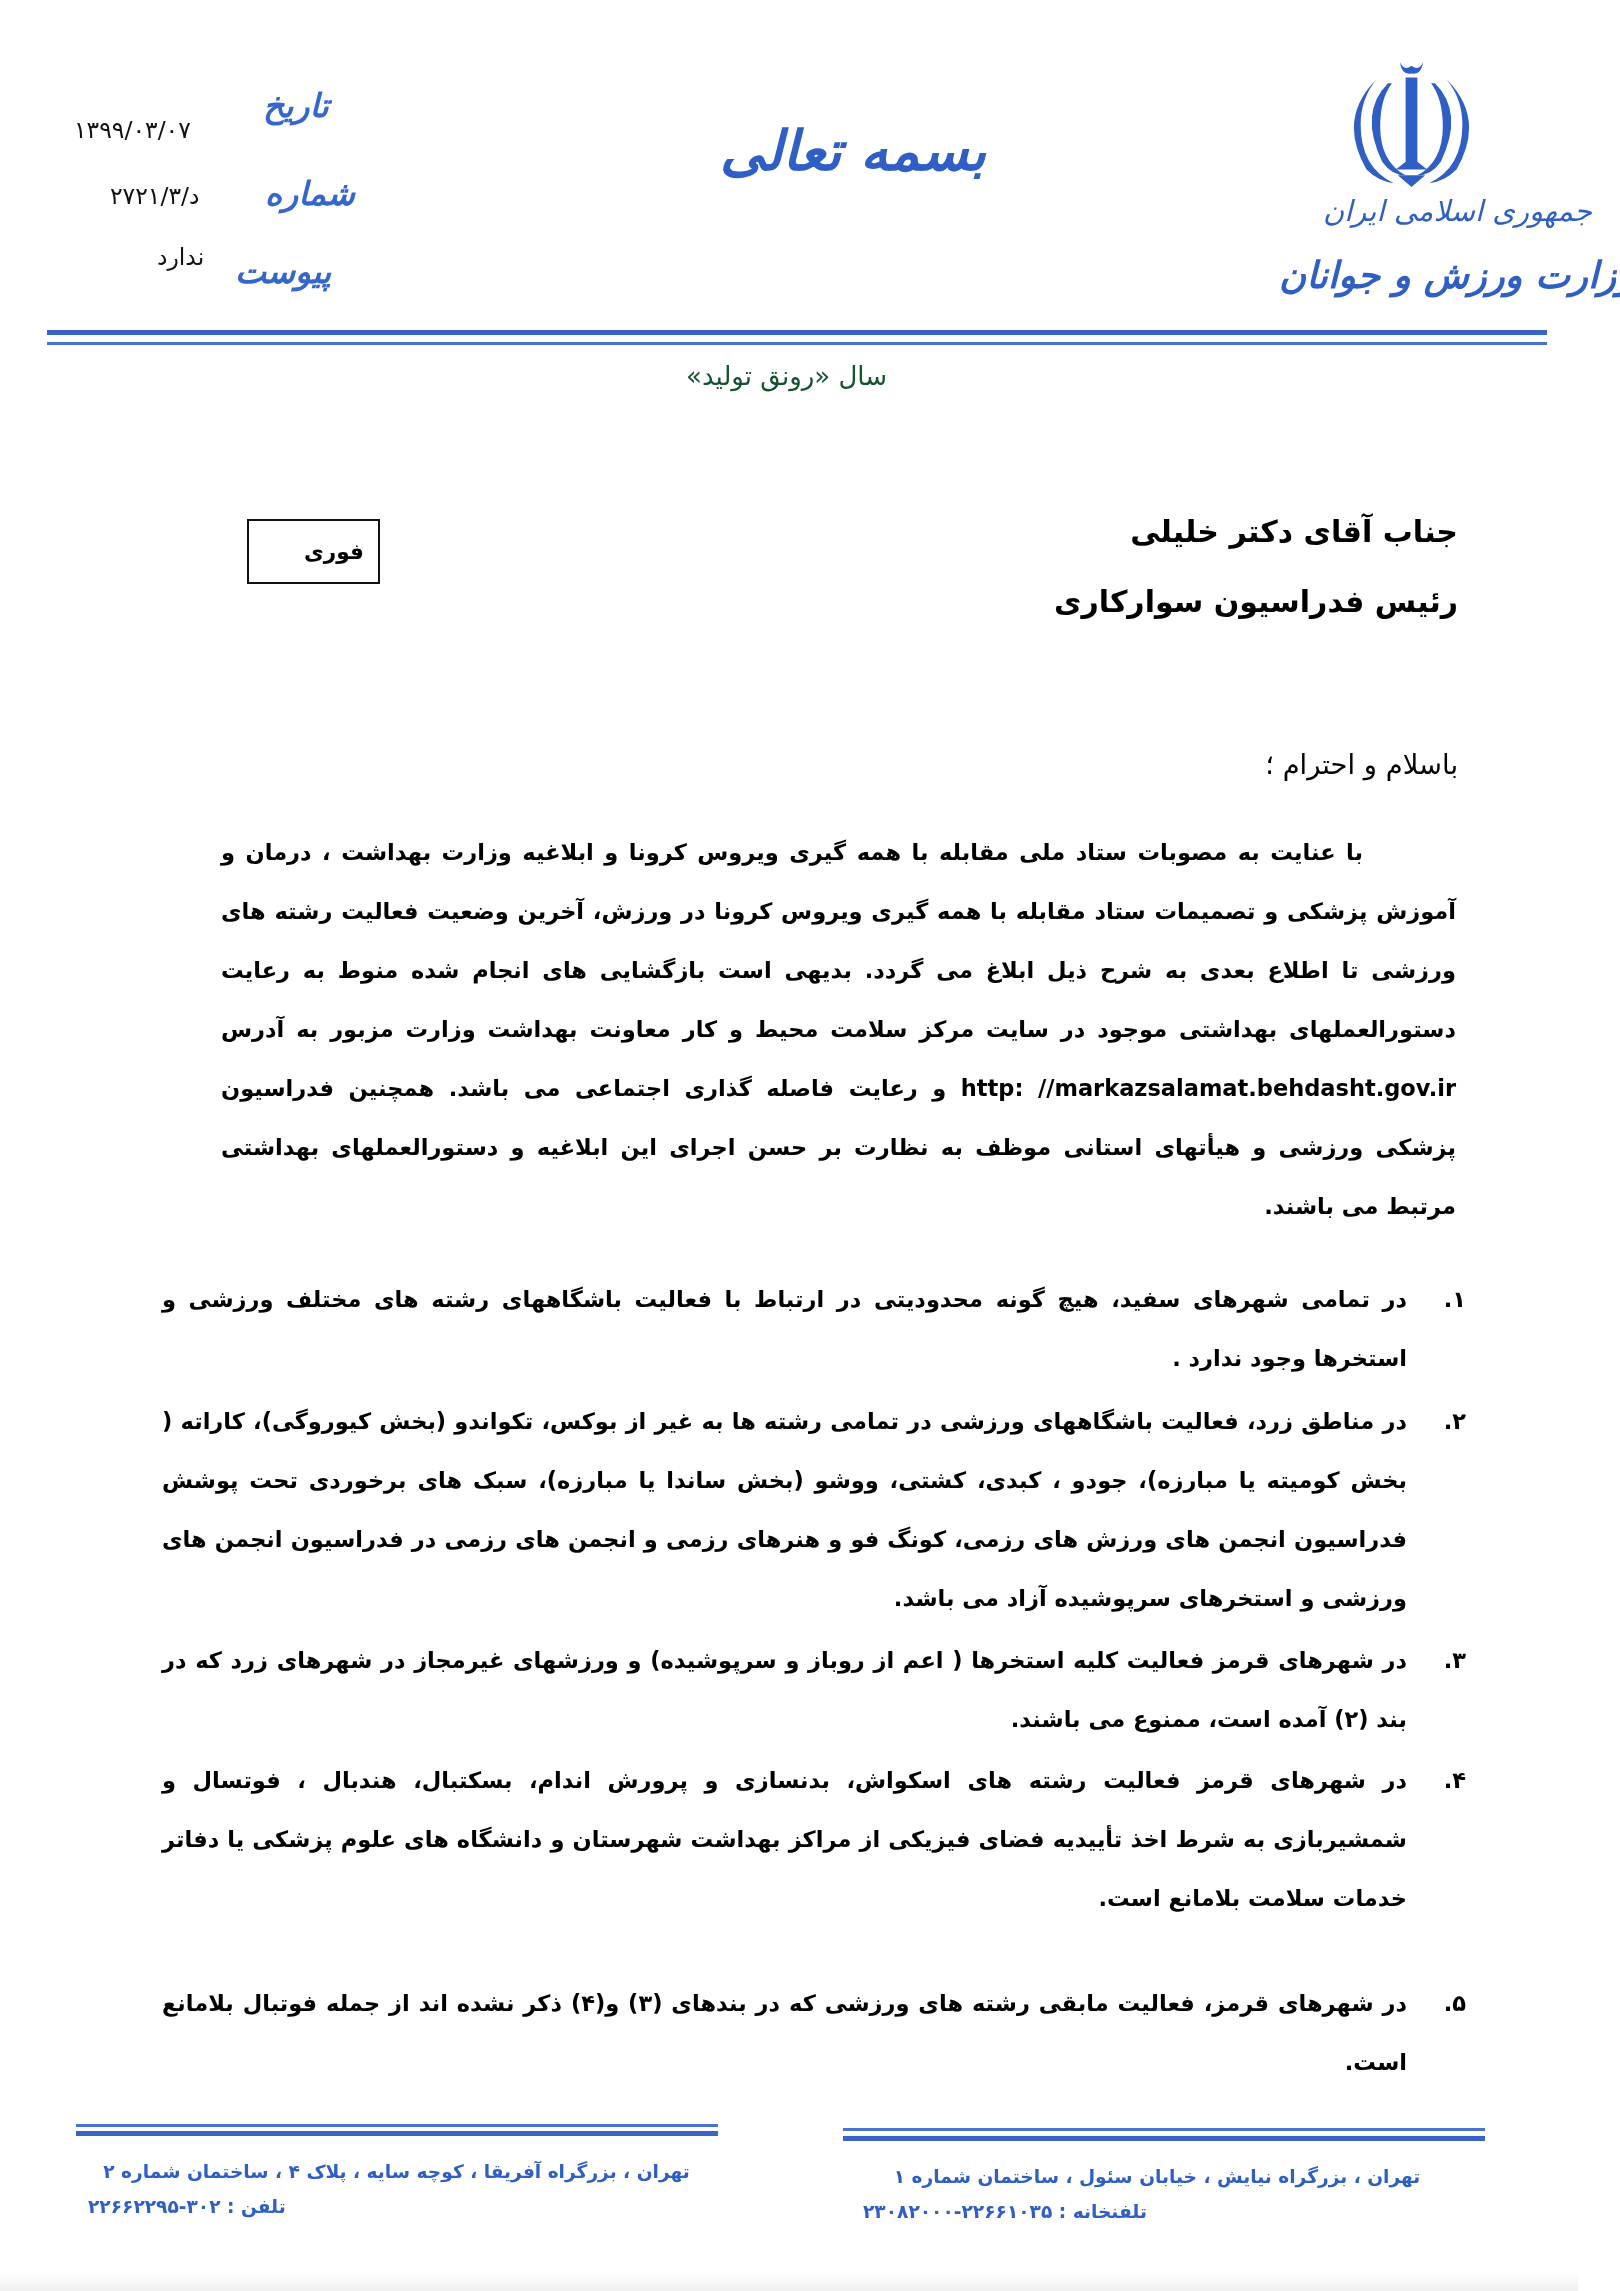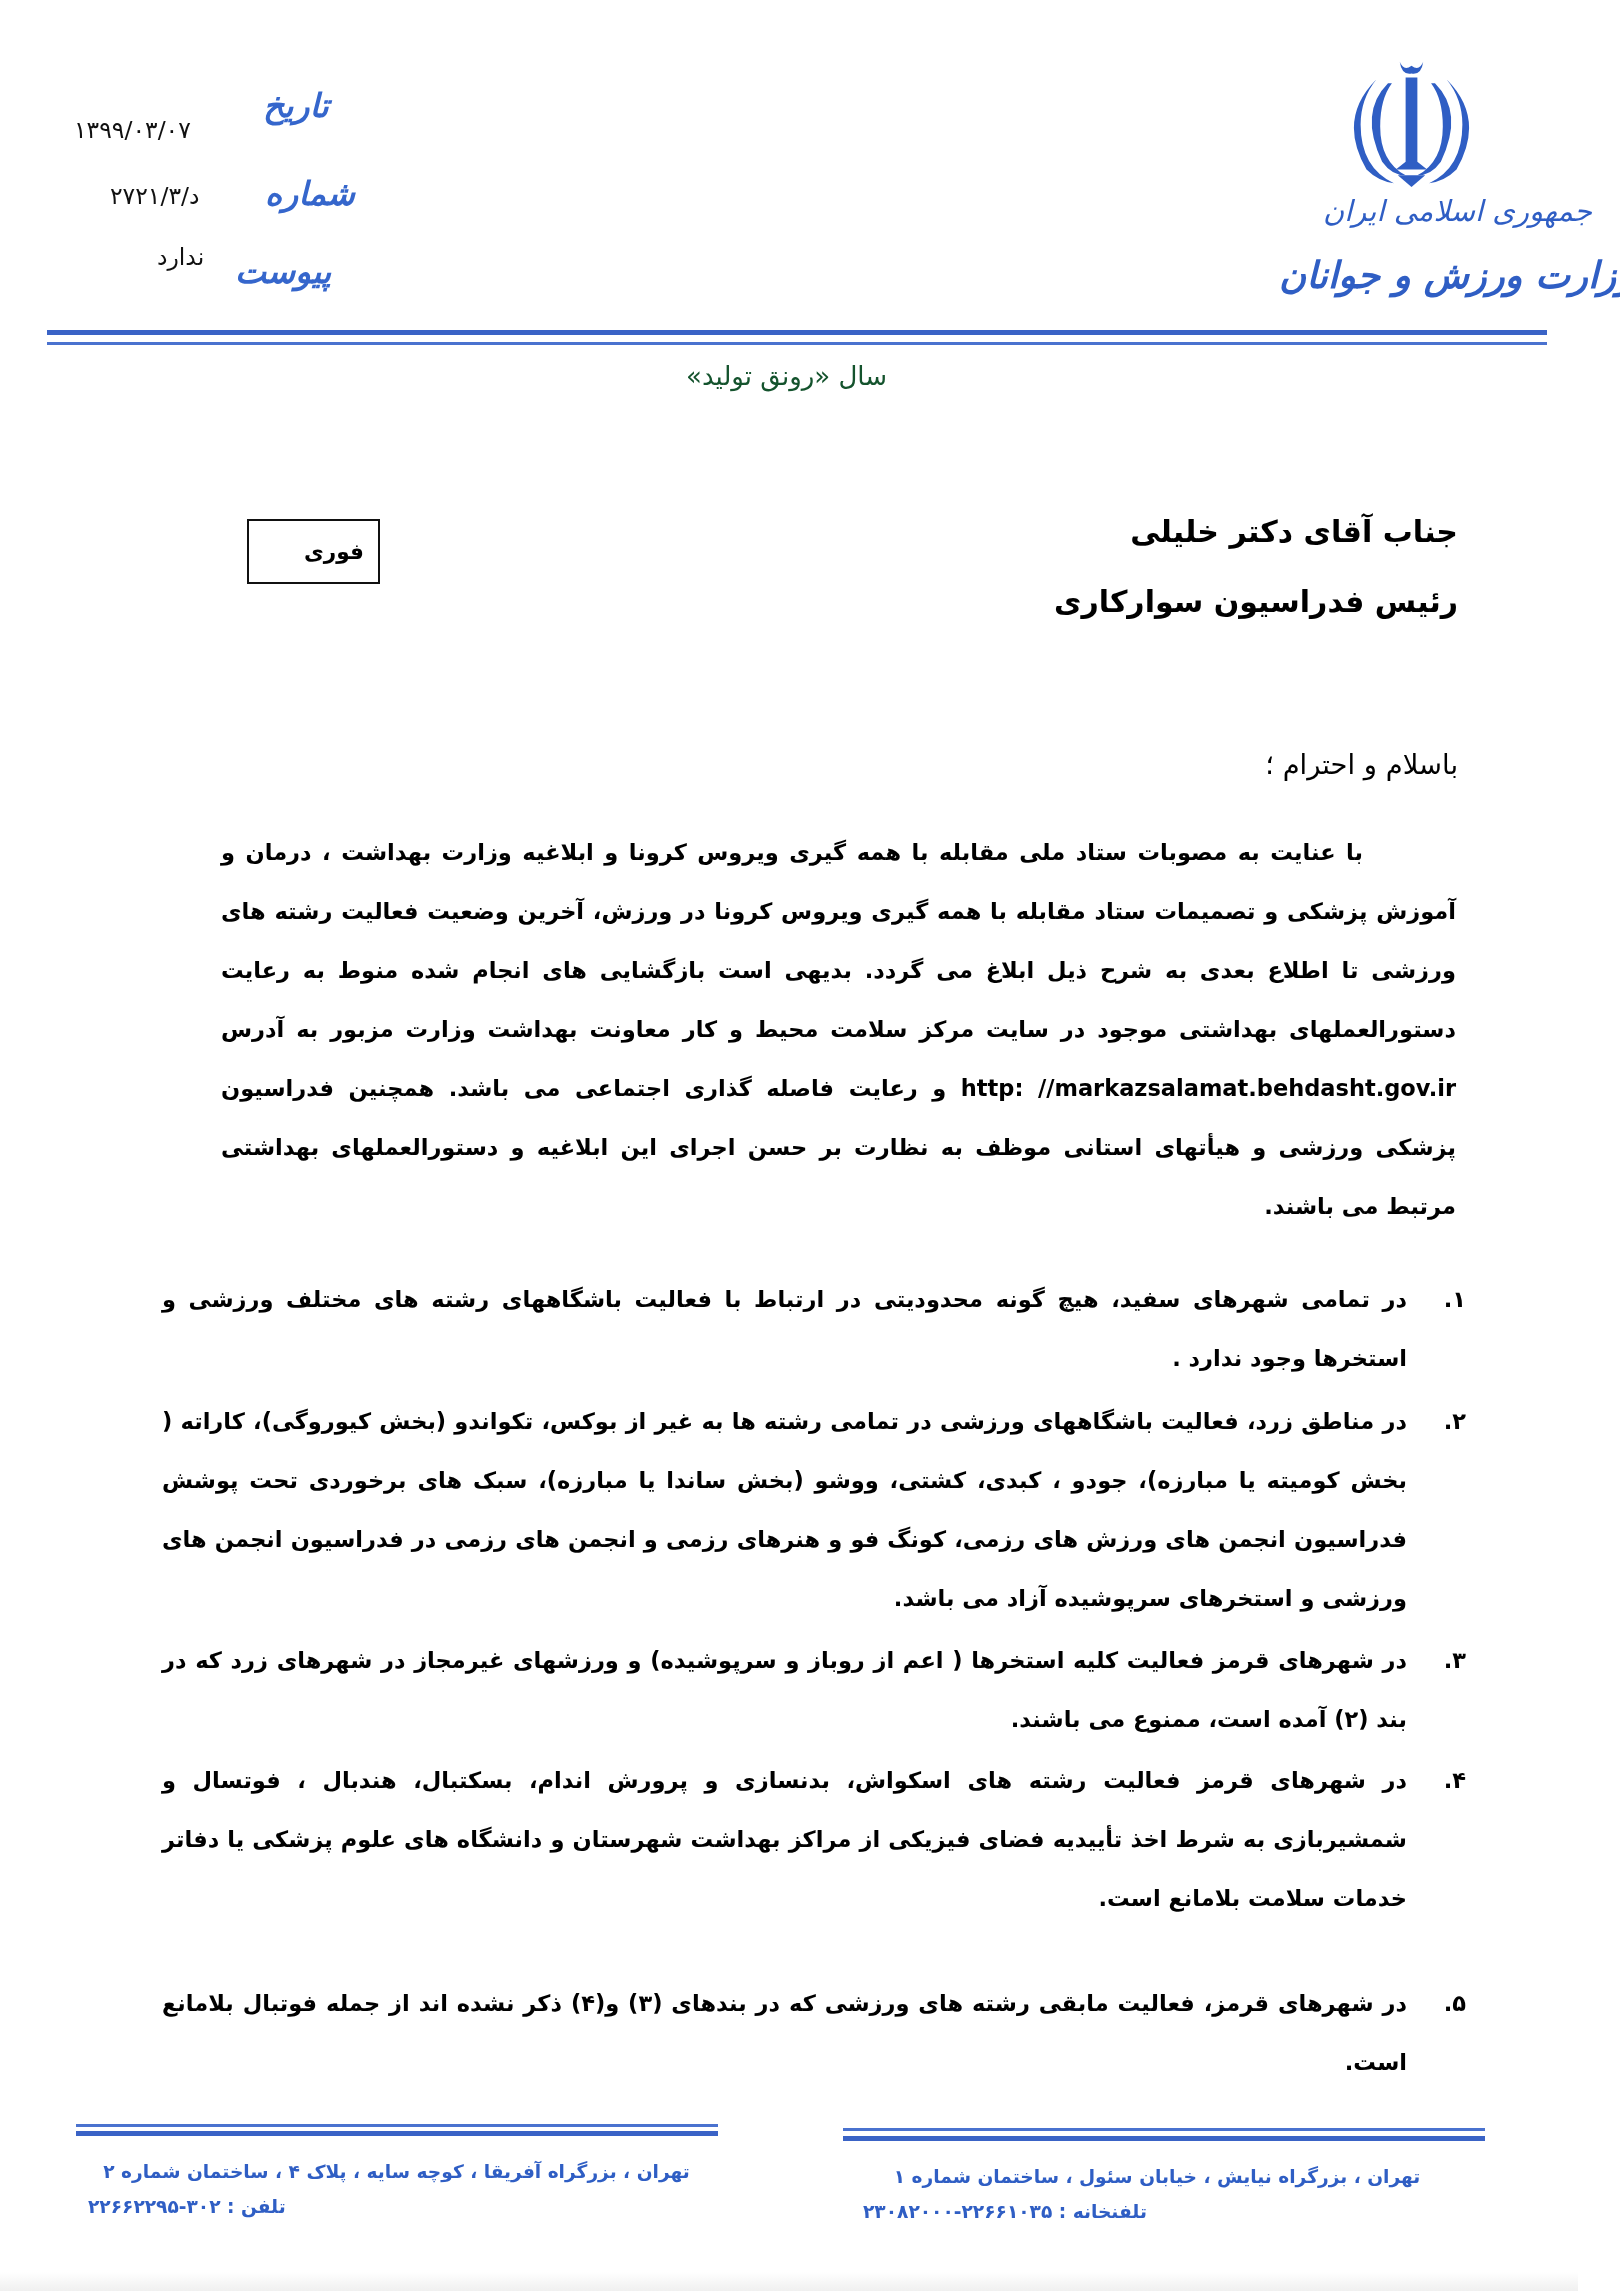--- a/index.html
+++ b/index.html
@@ -52,20 +52,21 @@
 
   <div class="abs rtl meta-label" style="left:263px; top:86px;">تاریخ</div>
   <div class="abs meta-value" style="left:74px; top:92px; direction:ltr;margin-top:24px;">۱۳۹۹/۰۳/۰۷</div>
 
   <div class="abs rtl meta-label" style="left:265px; top:174px;">شماره</div>
   <div class="abs meta-value" style="left:110px; top:182px; direction:ltr;">۲۷۲۱/۳/د</div>
 
   <div class="abs rtl meta-label" style="left:235px; top:252px;">پیوست</div>
   <div class="abs rtl meta-value" style="left:157px; top:243px;">ندارد</div>
 
+  <div class="abs rtl bismillah" style="left:720px; top:118px;">بسمه تعالی</div>
 
   <svg class="emblem" viewBox="0 0 140 140">
     <g fill="#2f5ec4">
       <path d="M58 8 q4 10 12 4 q8 6 12 -4 q-2 14 -12 12 q-10 2 -12 -12z"></path>
       <path d="M64 24 h12 v86 l10 8 h-32 l10 -8z"></path>
       <path d="M46 30 q-30 30 -6 80 q10 14 24 14 q-26 -14 -26 -50 q0 -28 12 -44z"></path>
       <path d="M94 30 q30 30 6 80 q-10 14 -24 14 q26 -14 26 -50 q0 -28 -12 -44z"></path>
       <path d="M34 26 q-40 40 -10 92 q12 12 28 14 q-34 -16 -34 -60 q0 -26 16 -46z"></path>
       <path d="M106 26 q40 40 10 92 q-12 12 -28 14 q34 -16 34 -60 q0 -26 -16 -46z"></path>
       <path d="M56 124 l14 12 l14 -12z"></path>

